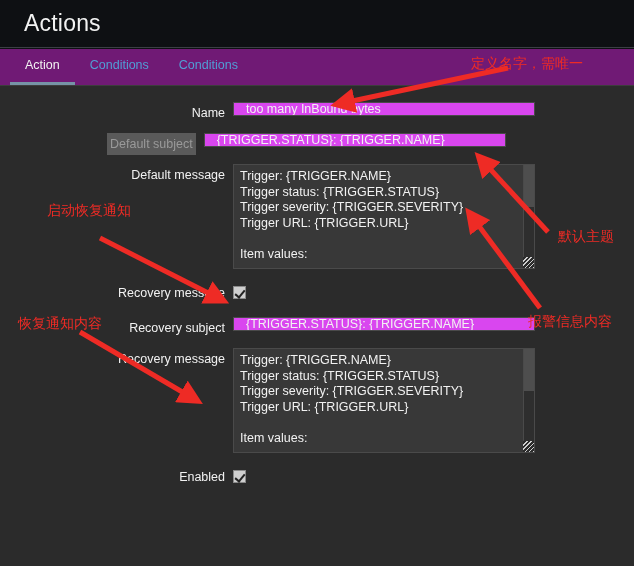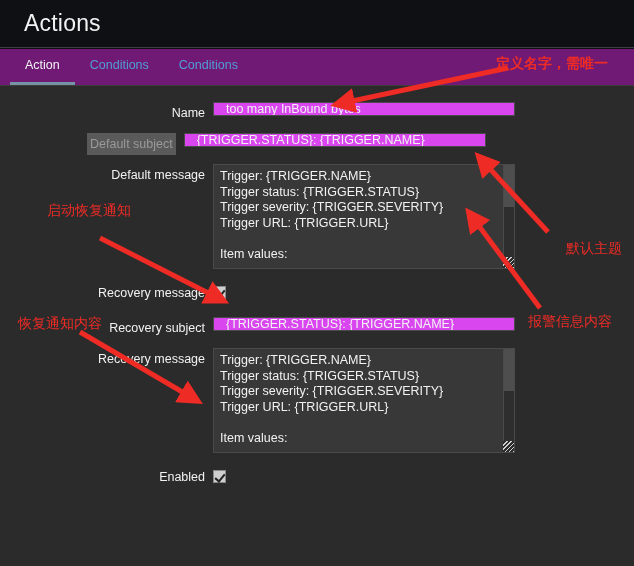--- a/index.html
+++ b/index.html
@@ -58,20 +58,21 @@
 
   
   #form {
     padding-top: 16px;
     font-size: 12.5px;
   }
   .row {
     display: flex;
     align-items: flex-start;
     margin-bottom: 9px;
+    margin-left: 20px;
   }
   .lbl {
     width: 213px;
     text-align: right;
     padding-right: 8px;
     color: #f2f2f2;
     font-size: 12.5px;
     line-height: 22px;
     white-space: nowrap;
     flex: 0 0 213px;
@@ -295,17 +296,17 @@
 
   <line x1="548" y1="232" x2="480" y2="158" stroke="#ee2b25" stroke-width="5" marker-end="url(#ah)"></line>
 
   <line x1="540" y1="308" x2="470" y2="214" stroke="#ee2b25" stroke-width="5" marker-end="url(#ah)"></line>
 
   <line x1="100" y1="238" x2="222" y2="300" stroke="#ee2b25" stroke-width="5" marker-end="url(#ah)"></line>
 
   <line x1="80" y1="332" x2="196" y2="400" stroke="#ee2b25" stroke-width="5" marker-end="url(#ah)"></line>
 </svg>
 
-<div class="anno" style="left:496px; top:55px;font-weight:bold;">定义名字，需唯一</div>
-<div class="anno" style="left:558px; top:240px;margin-left:8px;">默认主题</div>
+<div class="anno" style="left:471px; top:55px;">定义名字，需唯一</div>
+<div class="anno" style="left:558px; top:228px;">默认主题</div>
 <div class="anno" style="left:528px; top:313px;">报警信息内容</div>
 <div class="anno" style="left:47px;  top:202px;">启动恢复通知</div>
 <div class="anno" style="left:18px;  top:315px;">恢复通知内容</div>
 
 </body></html>

